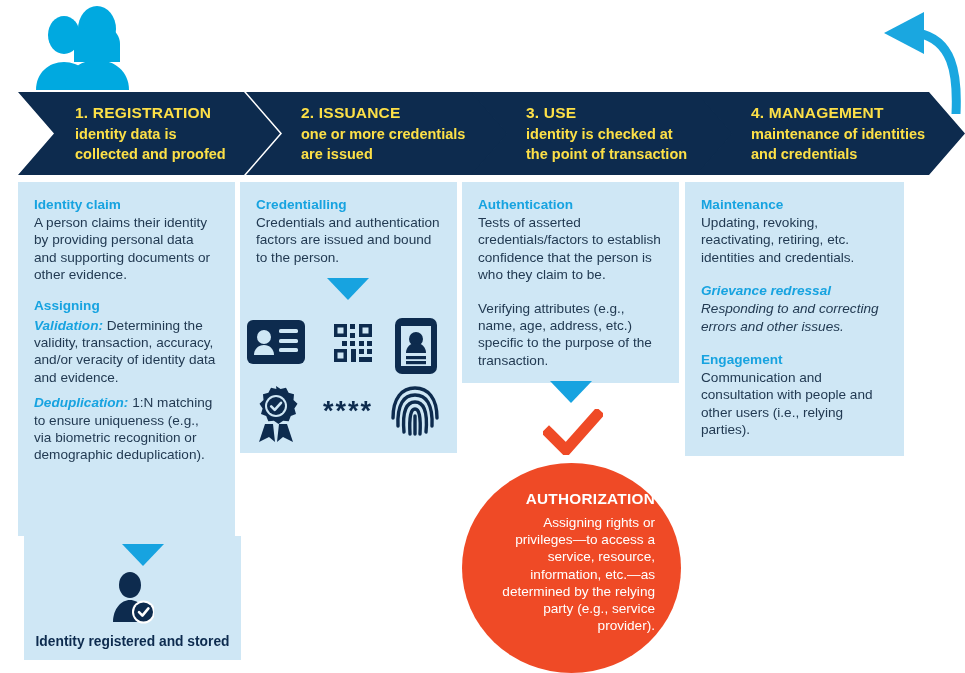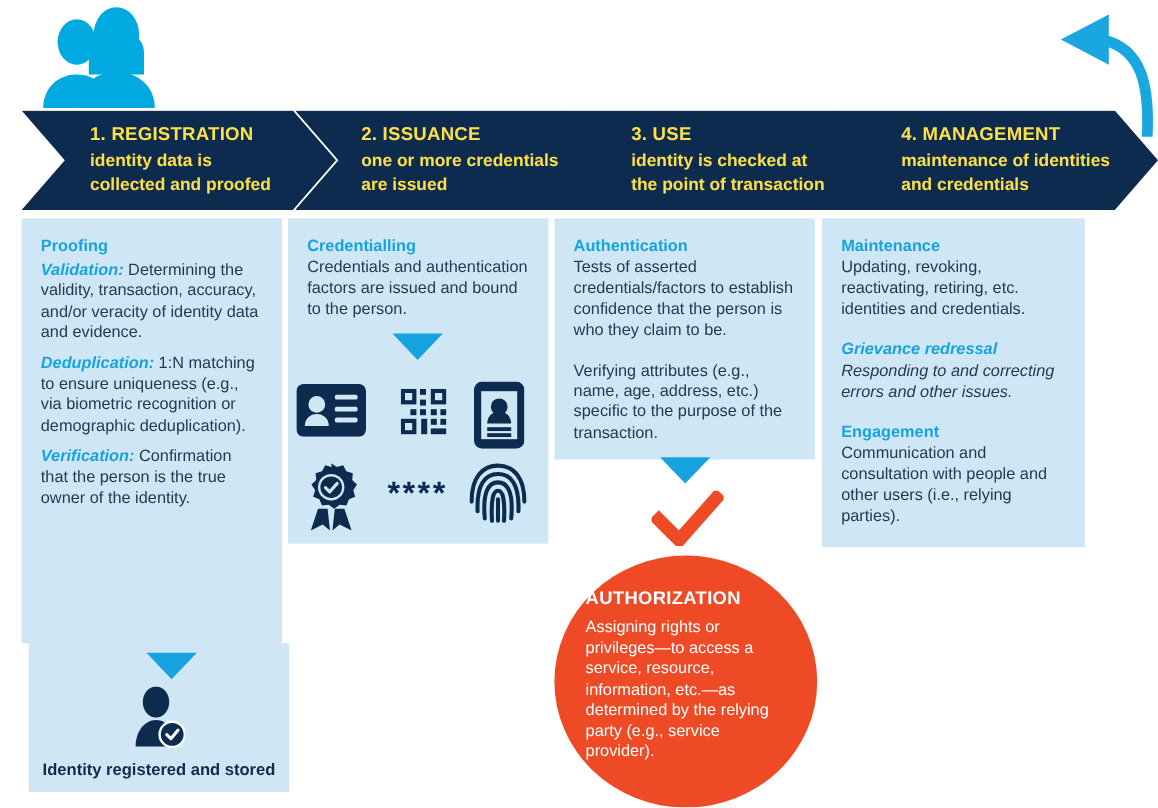--- a/index.html
+++ b/index.html
@@ -90,21 +90,21 @@
     font-family:"Liberation Sans", sans-serif;
   }
 
   
   .check{position:absolute;left:543px;top:409px;width:60px;height:46px;}
   .circle{
     position:absolute;left:462px;top:463px;width:219px;height:210px;
     background:#ef4a26;
     border-radius:50%;
     color:#ffffff;
-    text-align:left;
+    text-align:right;
     box-sizing:border-box;
     padding:26px 26px 0 26px;
   }
   .circle .ctitle2{
     font-size:15.3px;font-weight:bold;letter-spacing:.3px;line-height:19px;
     margin:0 0 6px 0;
   }
   .circle .cbody{
     font-size:13.6px;line-height:17.2px;margin:0;
   }
@@ -163,29 +163,30 @@
       <div class="ctext" style="left:55px;">
         <span class="ctitle">4. MANAGEMENT</span>
         <span class="csub">maintenance of identities</span>
         <span class="csub">and credentials</span>
       </div>
     </div>
   </div>
 
   <div class="panel" style="left:18px;top:182px;width:217px;height:354px;">
     <div class="sec">
-      <p class="h">Proofing</p>
+      <p class="h">Identity claim</p>
+      <p class="p">A person claims their identity by providing personal data and supporting documents or other evidence.</p>
+    </div>
+    <div class="sec">
+      <p class="h">Assigning</p>
       <p class="p" style="margin-top:3px;">
         <span class="em">Validation:</span><span> Determining the validity, transaction, accuracy, and/or veracity of identity data and evidence.</span>
       </p>
       <p class="p" style="margin-top:8px;">
         <span class="em">Deduplication:</span><span> 1:N matching to ensure uniqueness (e.g., via biometric recognition or demographic deduplication).</span>
-      </p>
-      <p class="p" style="margin-top:8px;">
-        <span class="em">Verification:</span><span> Confirmation that the person is the true owner of the identity.</span>
       </p>
     </div>
   </div>
 
   <div class="panel c1-foot" style="padding:0;">
     <div class="tri" style="left:98px;top:8px;"></div>
     <div style="position:absolute;left:88px;top:36px;width:42px;height:52px;">
       <svg viewBox="0 0 42 52" width="42" height="52">
         <g fill="#0d2b4e">
           <ellipse cx="18" cy="13" rx="11" ry="13"></ellipse>

